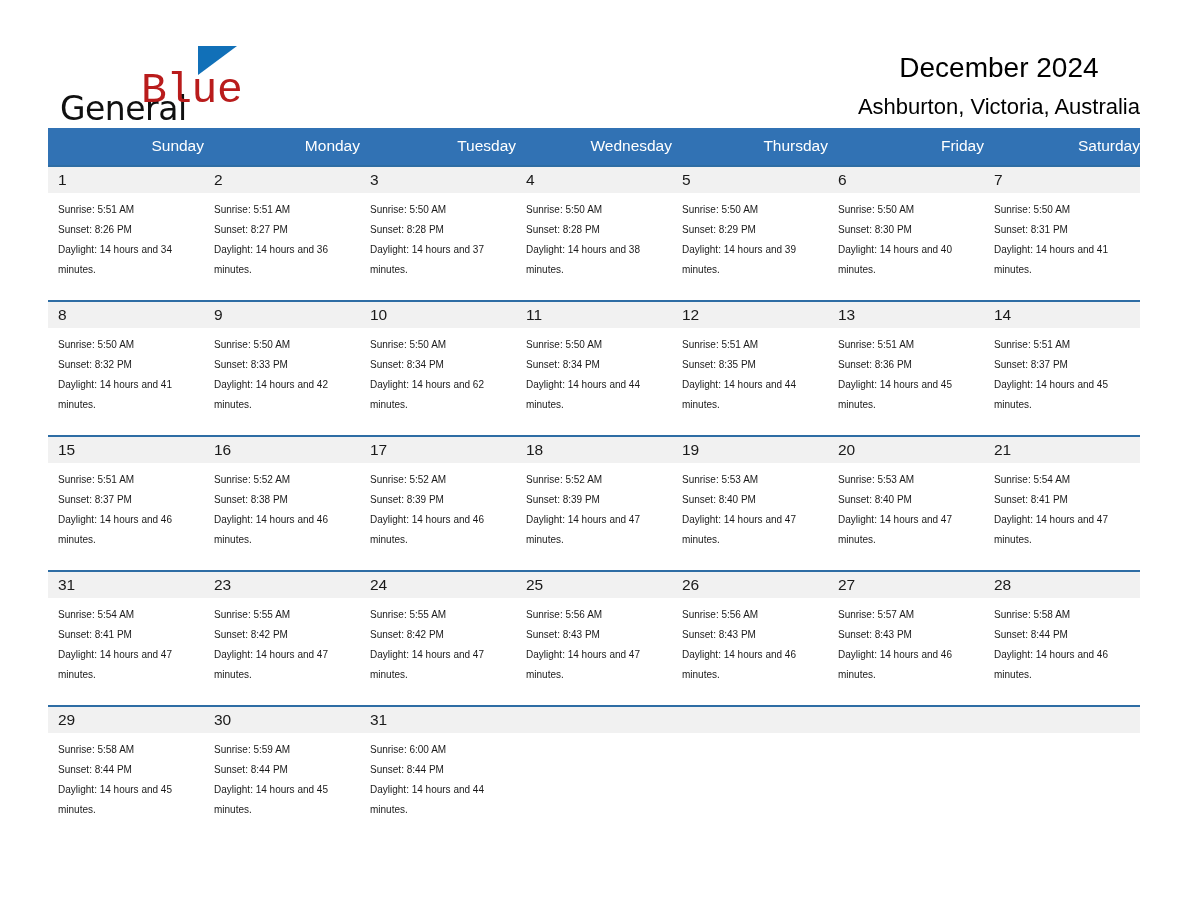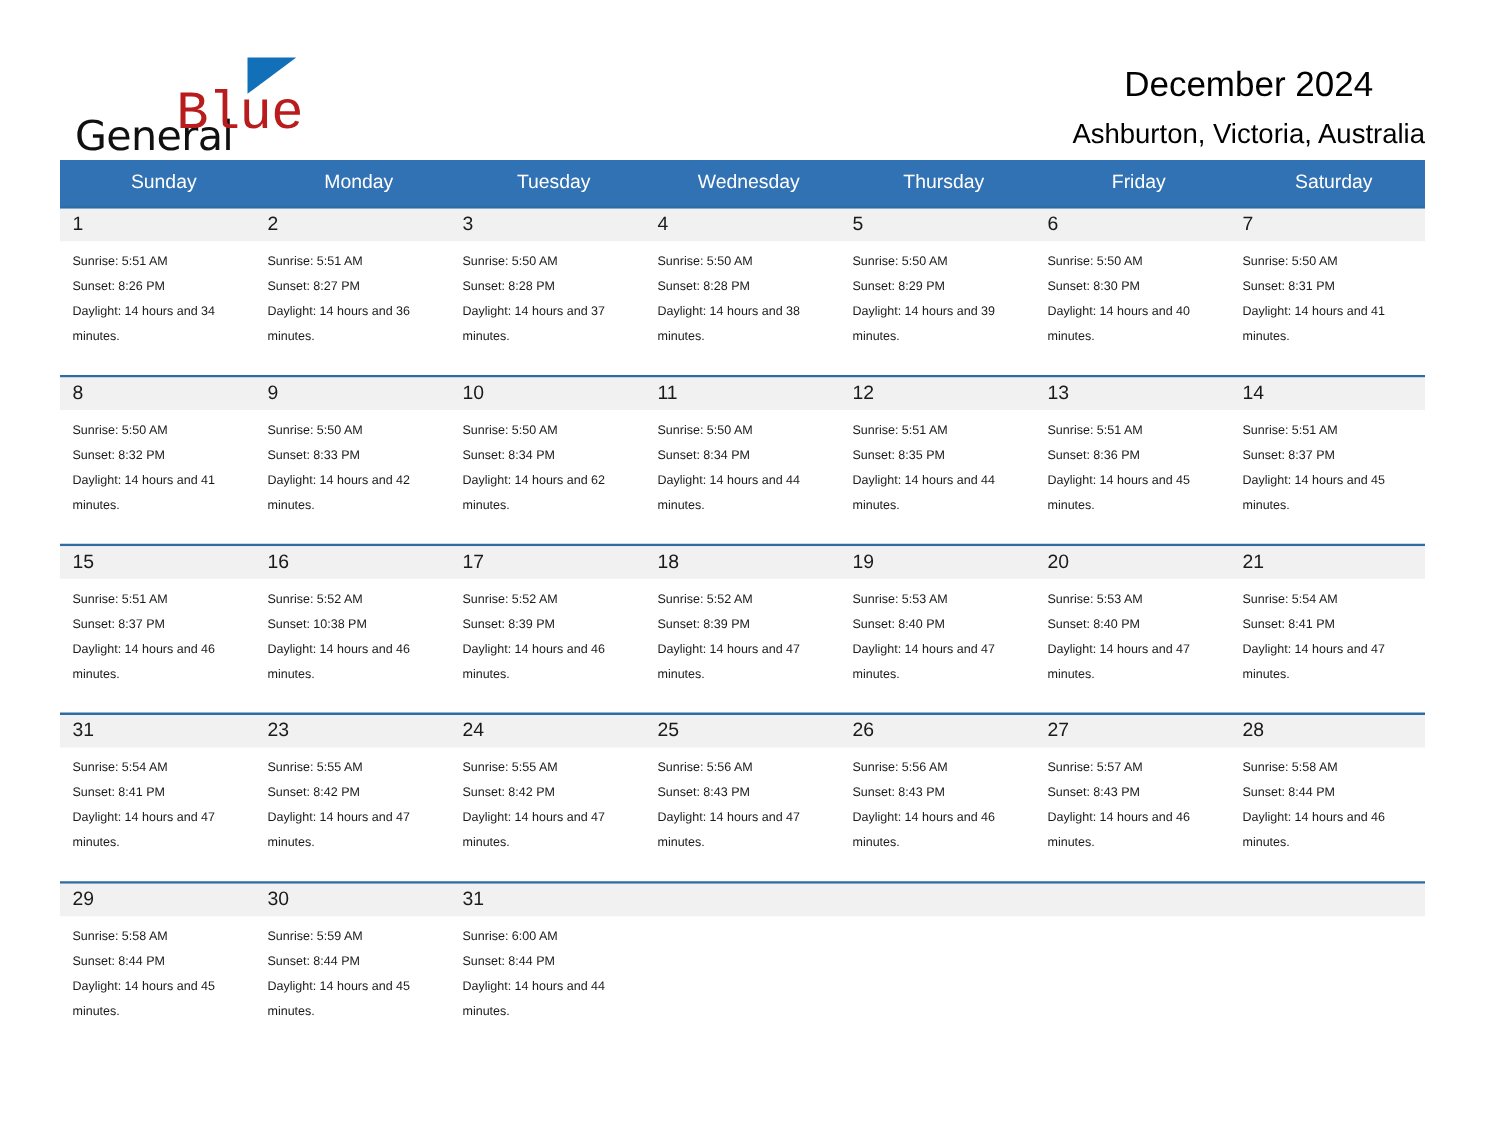--- a/index.html
+++ b/index.html
@@ -96,21 +96,21 @@
     margin-top: 16px;
     width: 1092px;
     border-collapse: collapse;
     table-layout: fixed;
   }
   .calendar th {
     background: #3172b4;
     color: #ffffff;
     font-size: 15.5px;
     font-weight: 400;
-    text-align: center;
+    text-align: right;
     padding: 8px 0 9px 10px;
     height: 20px;
     box-sizing: content-box;
     border: none;
   }
 
   .week-row td {
     vertical-align: top;
     padding: 0;
     border: none;
@@ -340,21 +340,21 @@
                 <div>Sunset: 8:37 PM</div>
                 <div class="wrap">Daylight: 14 hours and 46 minutes.</div>
               </div>
             </div>
           </td>
           <td>
             <div class="cell">
               <div class="daynum-band">16</div>
               <div class="cell-lines">
                 <div>Sunrise: 5:52 AM</div>
-                <div>Sunset: 10:38 PM</div>
+                <div>Sunset: 8:38 PM</div>
                 <div class="wrap">Daylight: 14 hours and 46 minutes.</div>
               </div>
             </div>
           </td>
           <td>
             <div class="cell">
               <div class="daynum-band">17</div>
               <div class="cell-lines">
                 <div>Sunrise: 5:52 AM</div>
                 <div>Sunset: 8:39 PM</div>

